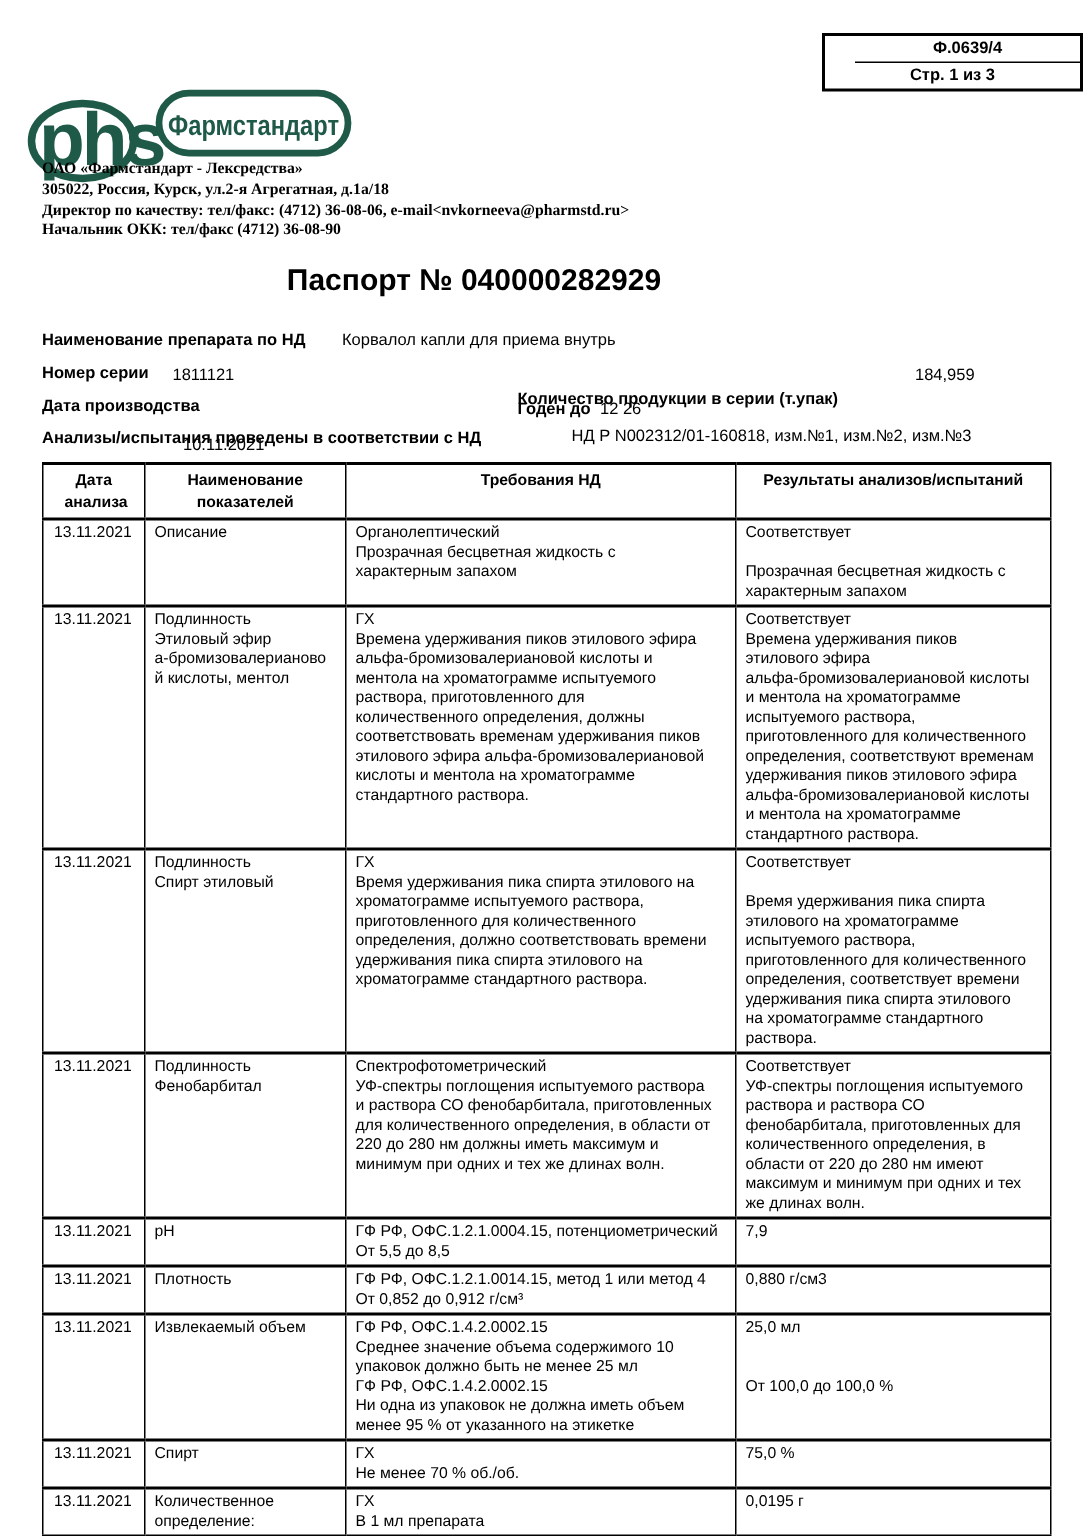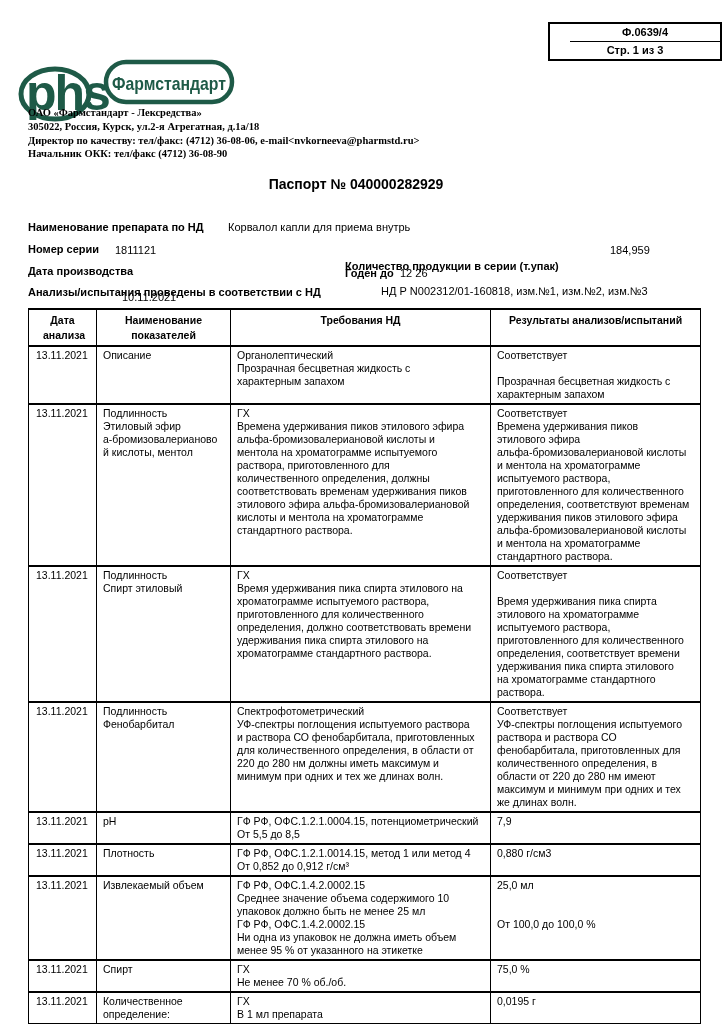--- a/index.html
+++ b/index.html
@@ -21,21 +21,21 @@
   .logo{position:absolute;left:18px;top:54px;width:218px;height:68px;}
   
   .company{
     position:absolute;left:28px;top:106px;width:560px;
     font-family:Liberation Serif, serif;font-size:10.5px;font-weight:bold;
     line-height:13.8px;white-space:pre-line;
   }
   
   .title{
     position:absolute;left:0;top:176px;width:632px;text-align:center;
-    font-size:14px;font-weight:bold;padding-left:40px;
+    font-size:20px;font-weight:bold;
   }
   
   .fld{position:absolute;font-size:11px;line-height:13px;white-space:nowrap;}
   .fld.b{font-weight:bold;}
   
   .nd-table{
     position:absolute;left:28px;top:308px;width:672px;
     border-collapse:collapse;table-layout:fixed;
     font-size:10.5px;line-height:13px;
   }

